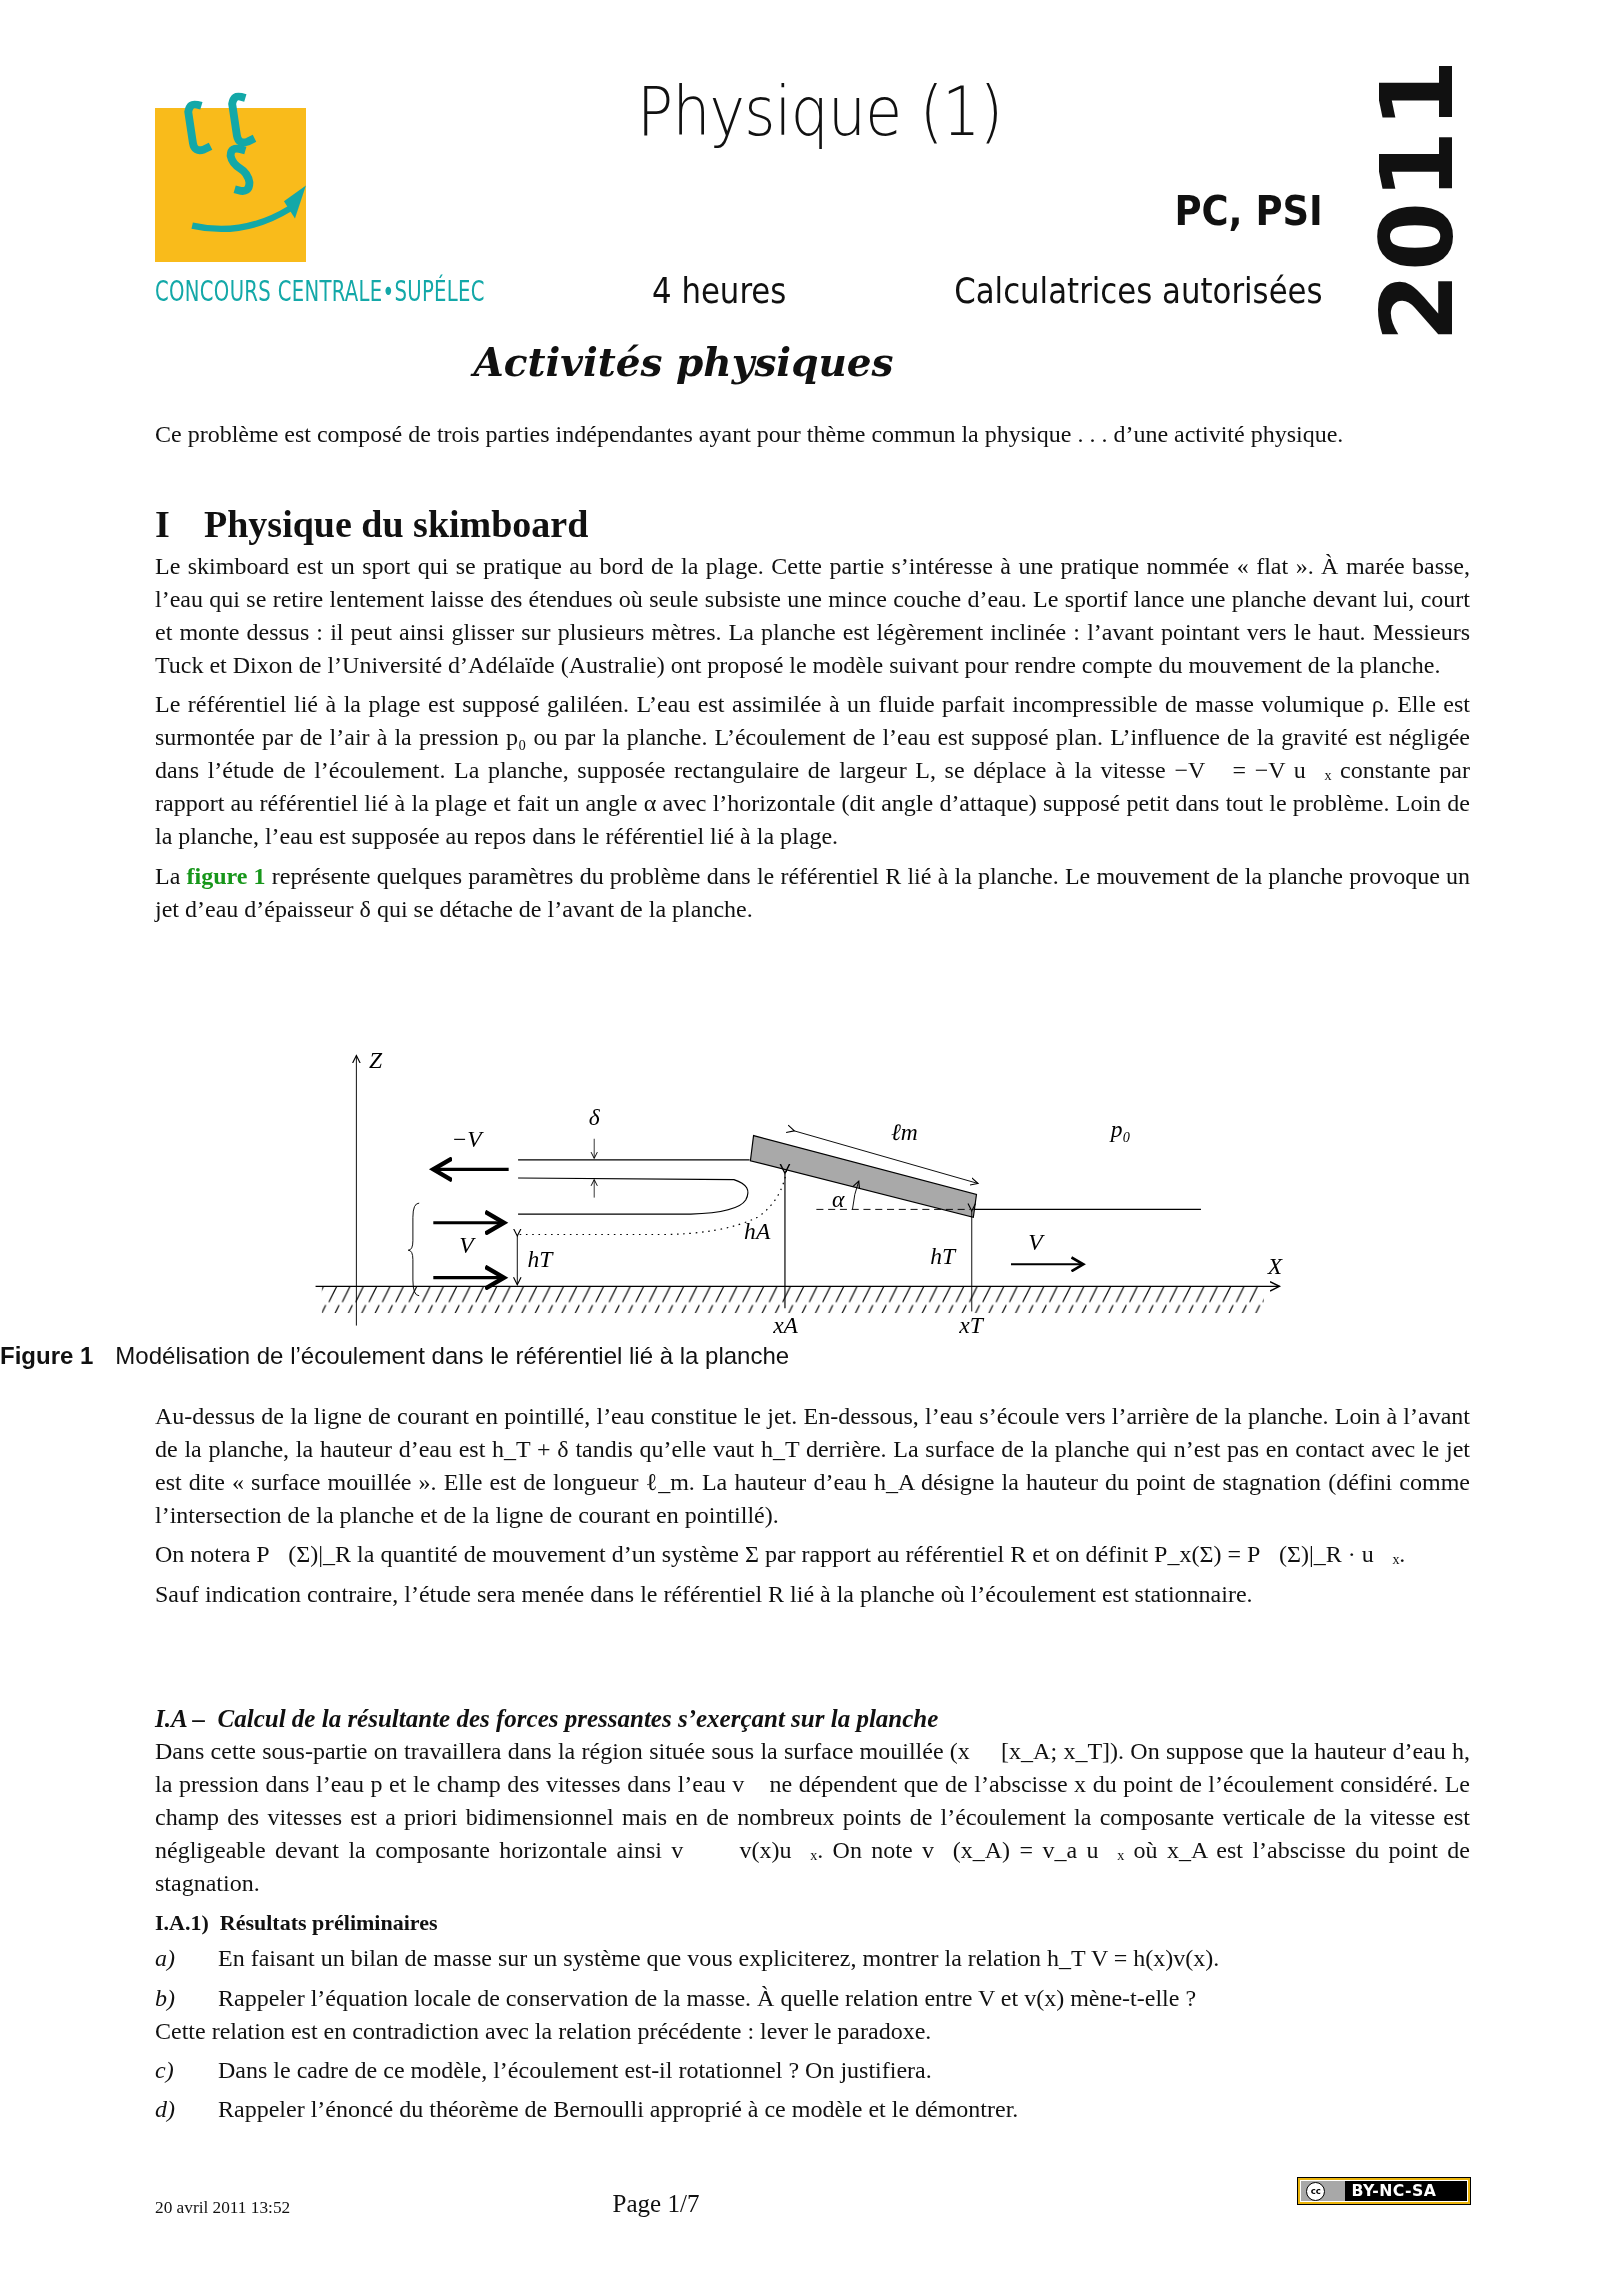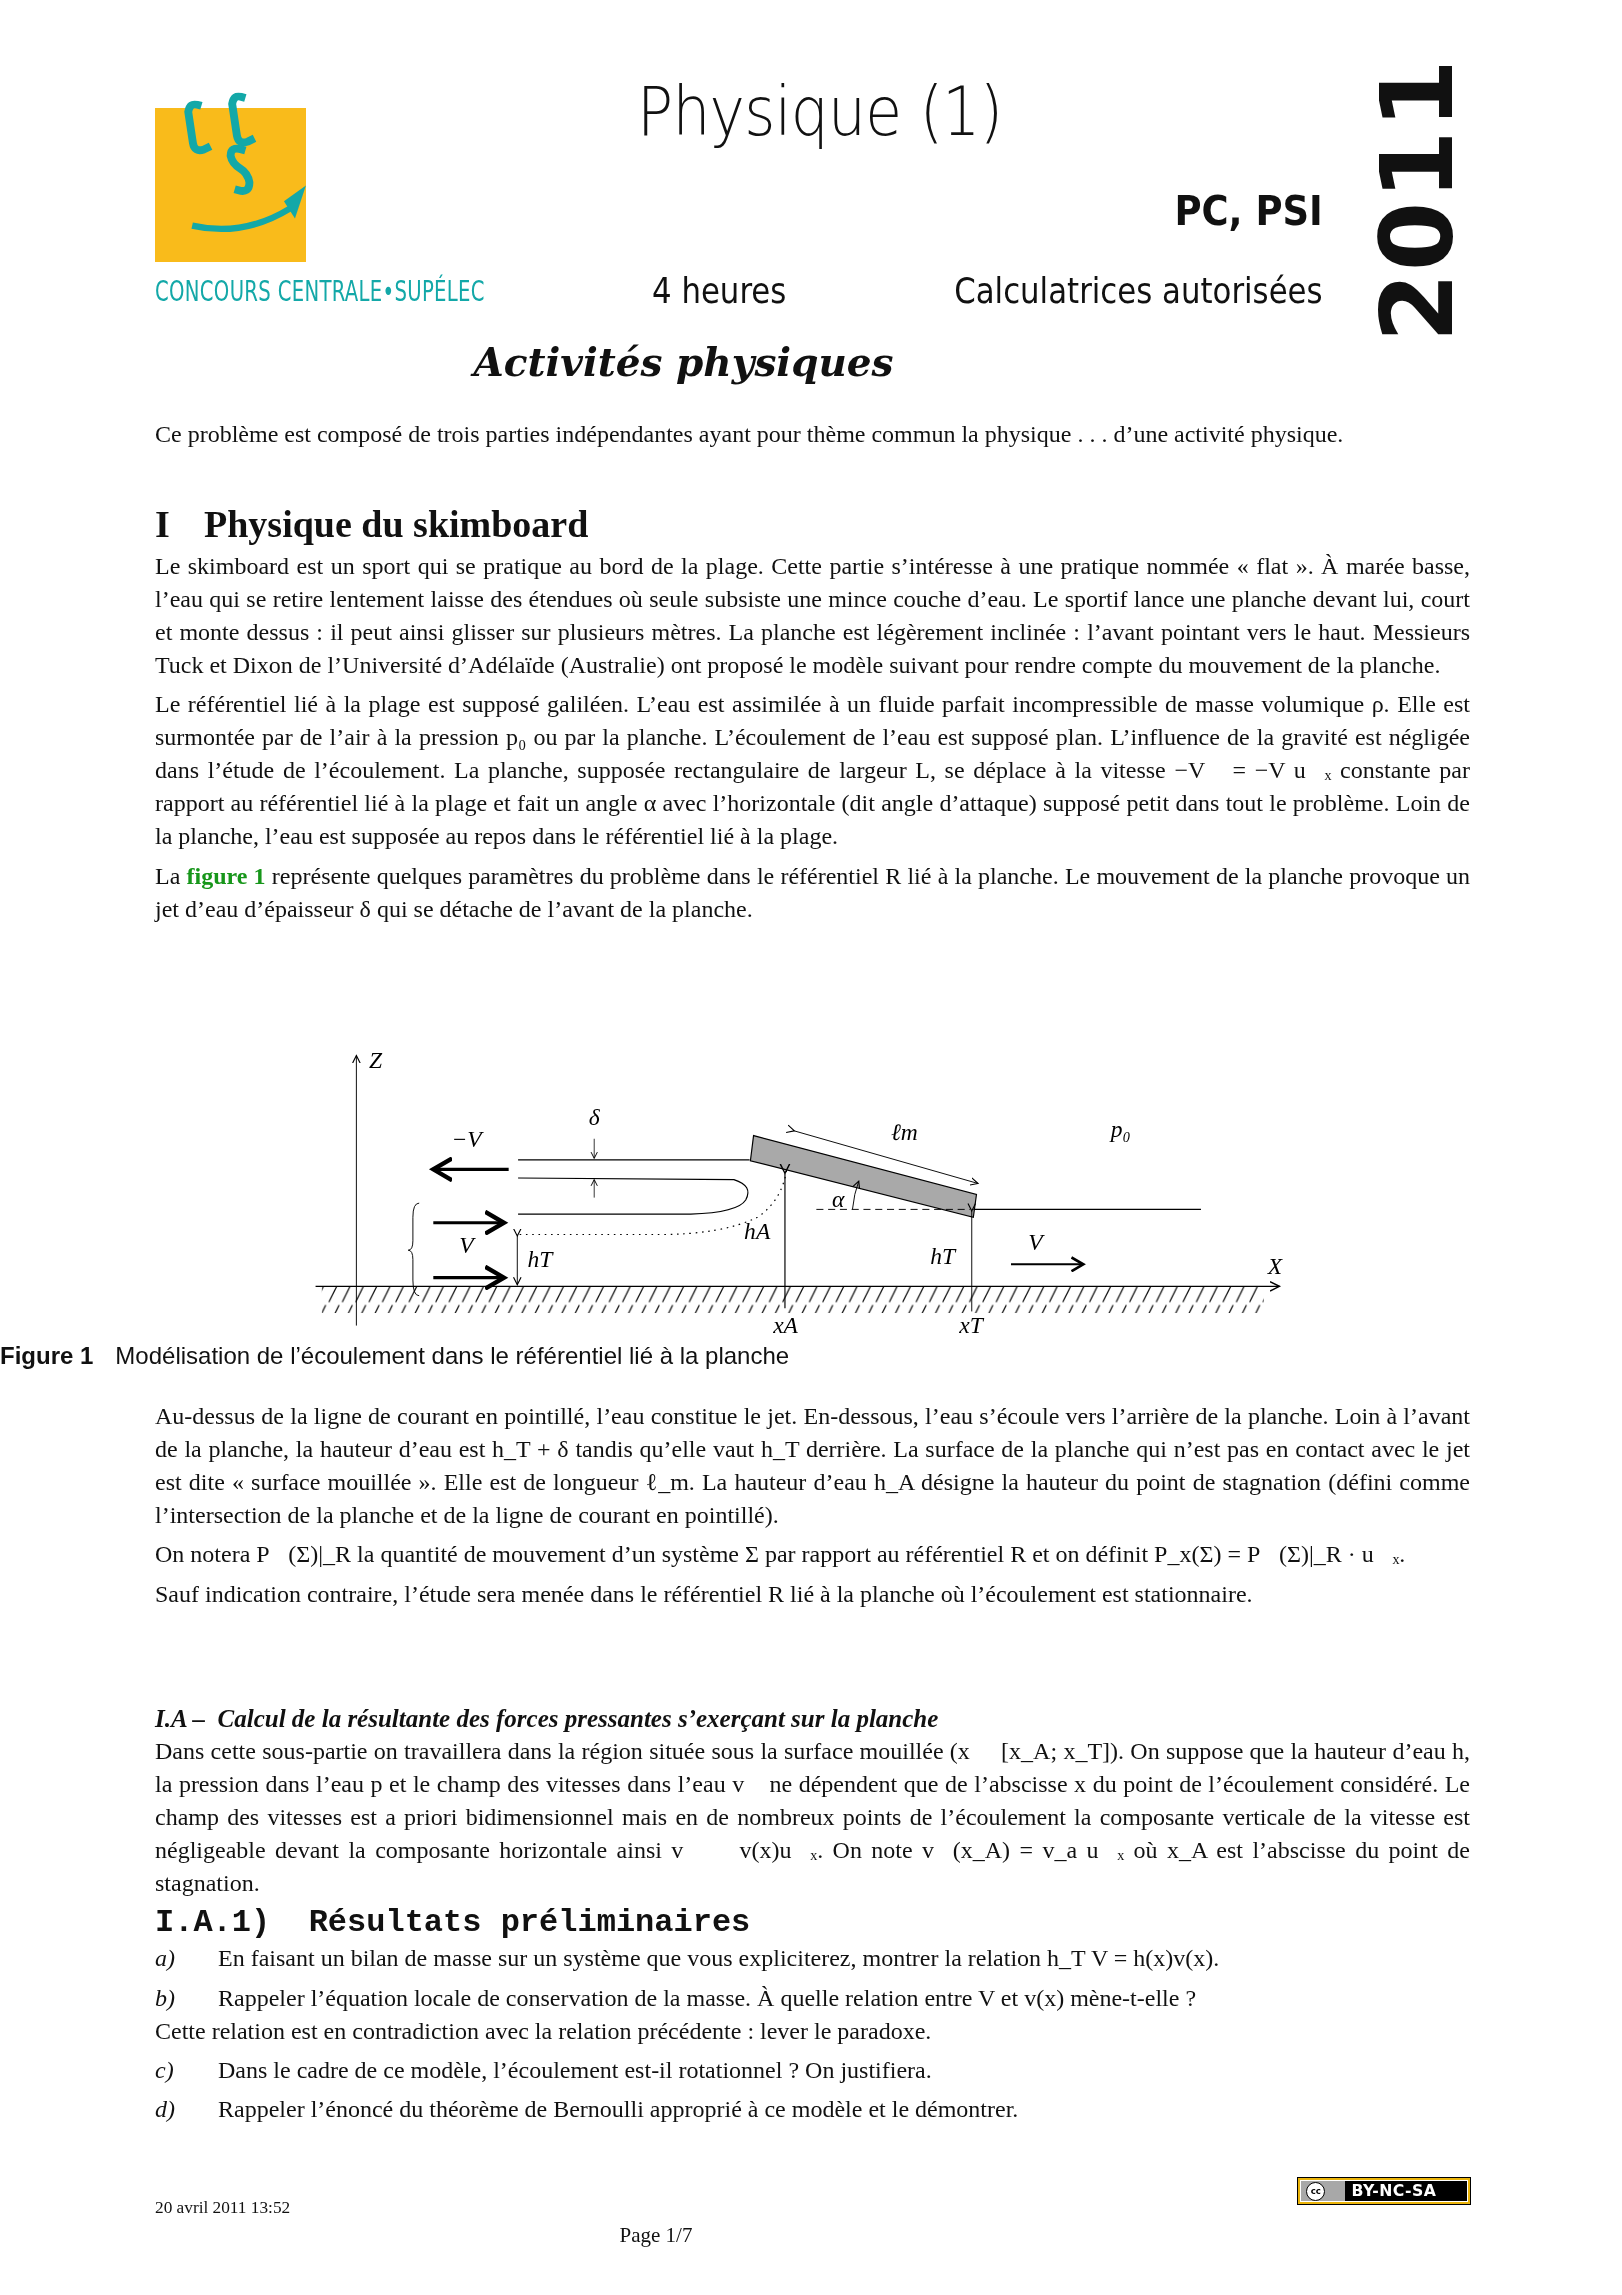--- a/index.html
+++ b/index.html
@@ -17,30 +17,30 @@
   .year span { position:absolute; left:50%; top:50%; transform:translate(-50%,-50%) rotate(-90deg); font-family:"DejaVu Sans", sans-serif; font-weight:bold; font-size:100px; white-space:nowrap; letter-spacing:1.6px; }
   .subtitle { left:0; width:1288px; top:339px; text-align:center; font-family:"DejaVu Serif", serif; font-style:italic; font-weight:bold; font-size:39px; padding-left:79px; box-sizing:border-box; }
 
   
   .text { left:155px; width:1315px; font-family:"Liberation Serif", serif; font-size:24px; line-height:33px; text-align:justify; }
   .text p { margin:0 0 6.3px 0; }
   .section { left:155px; top:502px; font-family:"Liberation Serif", serif; font-weight:bold; font-size:38px; white-space:nowrap; }
   .section .num { display:inline-block; width:49px; }
   .green { color:#17961a; font-weight:bold; }
   .subsec { font-style:italic; font-weight:bold; font-family:"Liberation Serif", serif; font-size:25px; }
-  .subsub { font-weight:bold; font-family:Liberation Mono, monospace; font-size:32px; }
+  .subsub { font-weight:bold; font-family:Liberation Serif, serif; font-size:22px; }
   .q { display:flex; }
   .q .lbl { width:63px; flex:none; font-style:italic; }
   .caption { left:0; width:1623px; top:1342px; text-align:left; font-family:Liberation Sans, sans-serif; font-size:24px; }
   .caption b { margin-right:22px; }
   .figure { left:314px; top:1021px; width:989px; height:314px; }
 
   
   .foot-date { left:155px; top:2198px; font-family:"Liberation Serif", serif; font-size:17.3px; }
-  .foot-page { left:0; width:1312px; top:2190px; text-align:center; font-family:"Liberation Serif", serif; font-size:21px;margin-top:33px; }
+  .foot-page { left:0; width:1312px; top:2190px; text-align:center; font-family:"Liberation Serif", serif; font-size:25px; }
   .cc { left:1297px; top:2177px; width:174px; height:28px; background:#eab308; border:1.6px solid #000; box-sizing:border-box; }
   .cc-inner { position:absolute; left:2.4px; top:2.4px; right:2.4px; bottom:2.4px; border:1.6px solid #fff; background:#000; overflow:hidden; }
   .cc-grey { position:absolute; left:0; top:0; bottom:0; width:44px; background:#a8a8a8; }
   .cc-circle { position:absolute; left:4.7px; top:0.8px; width:17.3px; height:17.3px; border-radius:50%; background:#fff; border:1.6px solid #000; font-family:"DejaVu Sans", sans-serif; font-weight:bold; font-size:8.6px; line-height:17.3px; text-align:center; color:#000; }
   .cc-text { position:absolute; left:50px; top:0; font-family:"DejaVu Sans", sans-serif; font-weight:bold; font-size:15.7px; line-height:20.4px; color:#fff; letter-spacing:0.4px; }
 </style>
 </head>
 <body>
 
 <div class="abs logo-box"></div>

